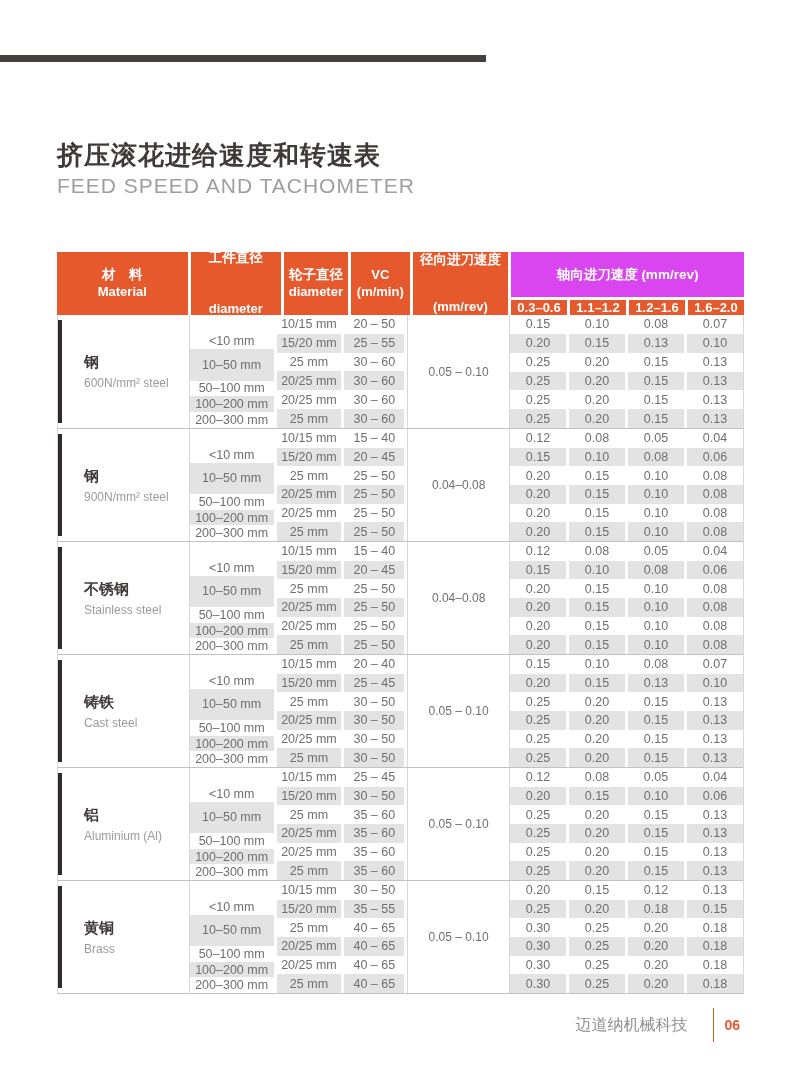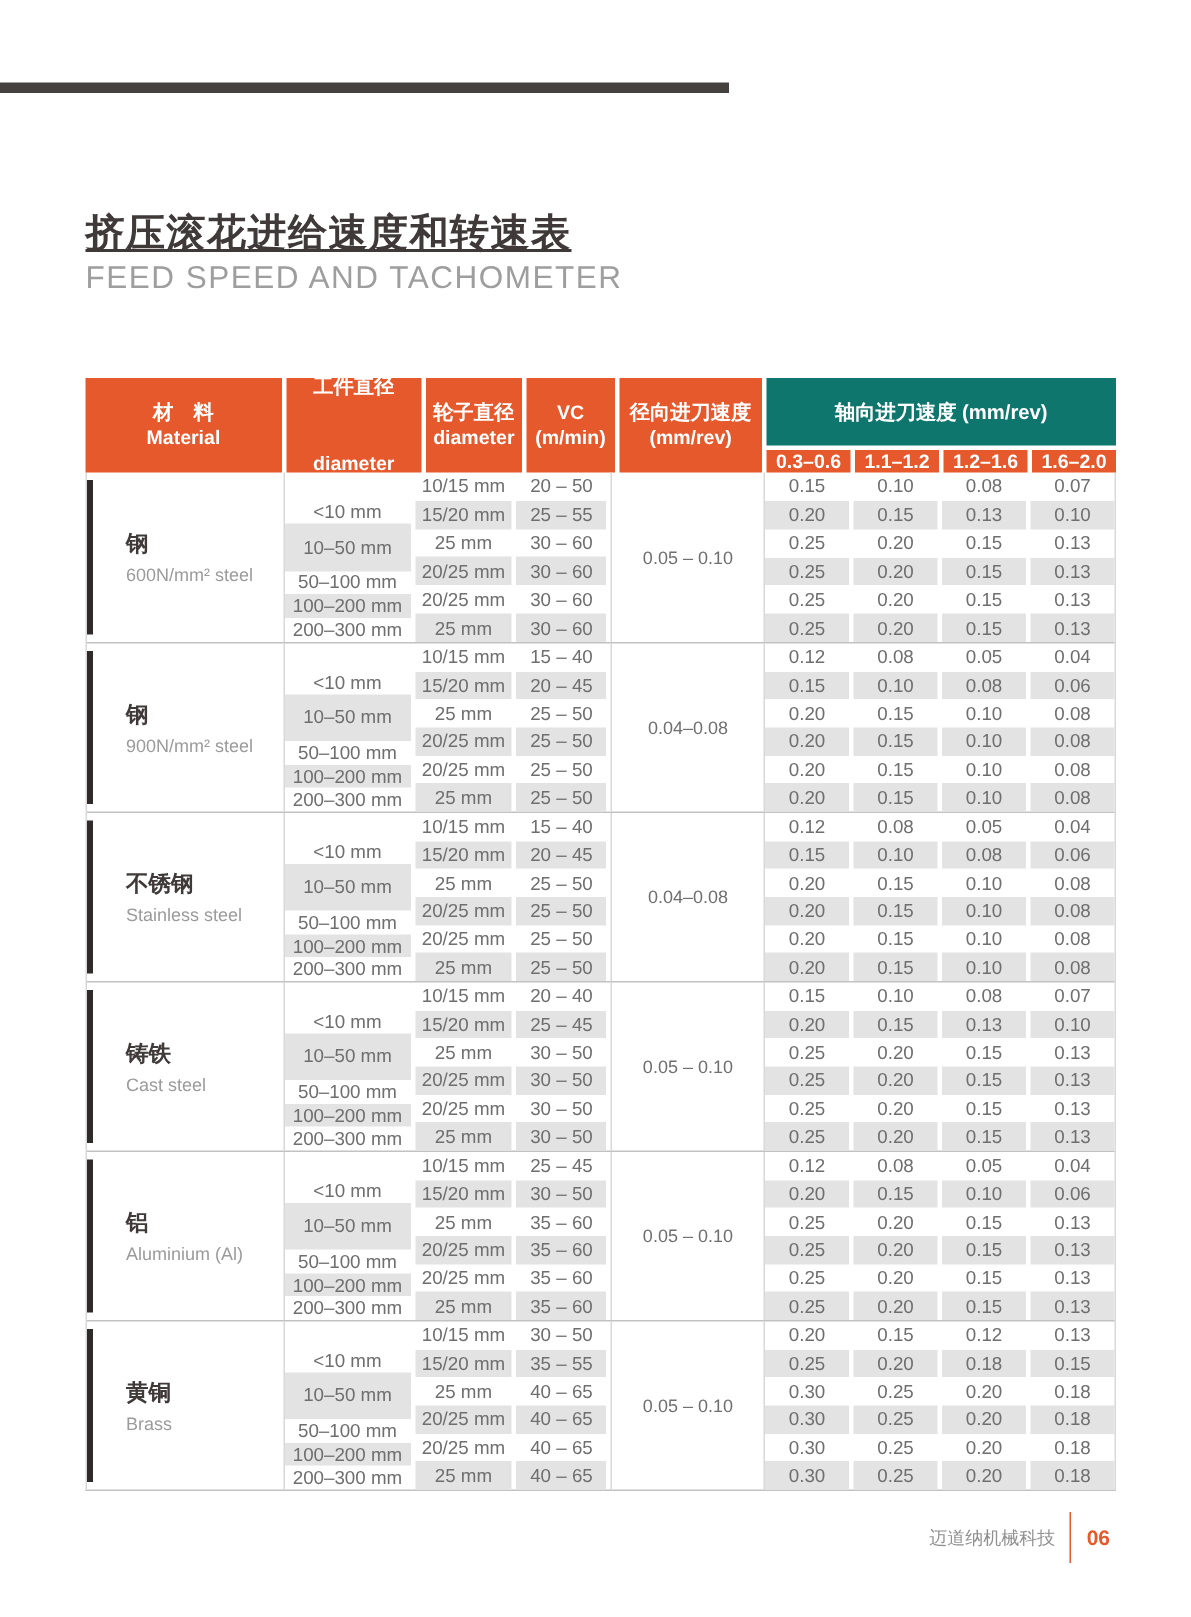--- a/index.html
+++ b/index.html
@@ -2,36 +2,36 @@
 <html><head>
 <meta charset="utf-8">
 <style>
   html,body { margin:0; padding:0; background:#ffffff; }
   .page {
     position:relative; width:794px; height:1078px; background:#ffffff;
     font-family:"Liberation Sans","DejaVu Sans",sans-serif; overflow:hidden;
   }
   .topbar { position:absolute; left:0; top:55px; width:486px; height:7px; background:#454140; }
 
-  .title-zh { position:absolute; left:57px; top:138px; font-size:26px; font-weight:bold; color:#3F3A39; letter-spacing:1px;text-decoration:underline; }
+  .title-zh { position:absolute; left:57px; top:138px; font-size:26px; font-weight:bold; color:#3F3A39; letter-spacing:1px; }
   .title-en { position:absolute; left:57px; top:174px; font-size:21px; color:#9E9E9E; letter-spacing:1px; }
 
   .table { position:absolute; left:57px; top:252px; width:687px; }
 
   
   .thead { display:flex; height:63px; }
   .th { background:#E5592C; color:#fff; display:flex; flex-direction:column; justify-content:center; align-items:center; text-align:center; font-weight:bold; line-height:1.25; }
   .th .zh { font-size:13.5px; } .th .en { font-size:13px; }
   .th-mat    { width:133px; margin-right:3px; }
   .th-wp     { width:92px;  margin-right:3px;gap:34px; }
   .th-wheel  { width:65px;  margin-right:3px; }
   .th-vc     { width:60px;  margin-right:3px; }
-  .th-radial { width:97px;  margin-right:3px; }
+  .th-radial { width:97px;  margin-right:3px;justify-content:space-between; }
   .th-ax { width:233px; display:flex; flex-direction:column; background:#fff; }
-  .ax-title { height:46px; margin-bottom:3px; background:#0f766e; color:#fff; font-weight:bold; font-size:13.5px; display:flex; align-items:center; justify-content:center; }
+  .ax-title { height:46px; margin-bottom:3px; background:#d946ef; color:#fff; font-weight:bold; font-size:13.5px; display:flex; align-items:center; justify-content:center; }
   .ax-subs { flex:1; display:flex; }
   .ax-sub { width:56px; margin-right:3px; background:#E5592C; color:#fff; font-weight:bold; font-size:13px; display:flex; align-items:center; justify-content:center; }
   .ax-sub:last-child { margin-right:0; }
 
   
   .tbody { border-left:1px solid #D8D8D8; border-right:1px solid #D8D8D8; border-bottom:1px solid #C2C2C2; box-sizing:border-box; }
   .group { display:flex; height:113px; box-sizing:border-box; }
   .group + .group { border-top:1px solid #C2C2C2; }
 
   .col-mat { width:132px; position:relative; border-right:1px solid #D8D8D8; box-sizing:border-box; display:flex; flex-direction:column; justify-content:center; padding-left:26px; }
@@ -49,21 +49,21 @@
   .radial-val { font-size:12px; color:#6F6F6F; }
 
   .ax-rows { width:233px; display:flex; flex-direction:column;justify-content:flex-end; }
   .ax-row { flex:1; display:flex; }
   .ax-cell { width:56px; margin-right:3px; display:flex; align-items:center; justify-content:center; font-size:12.5px; color:#6F6F6F; }
   .ax-cell:last-child { margin-right:0; }
   .ax-cell.shade { background:#E3E3E3; }
 
   
   .footer { position:absolute; top:1008px; right:54px; height:34px; display:flex; align-items:center; }
-  .footer-company { font-size:12px; color:#909090; margin-right:10px; }
+  .footer-company { font-size:16px; color:#909090; margin-right:26px; }
   .footer-line { width:1px; height:34px; background:#E5592C; margin-right:10px; }
   .footer-page { font-size:14px; font-weight:bold; color:#E5592C; }
 </style>
 </head>
 <body>
 
 <div class="page">
 
   <div class="topbar"></div>
 

